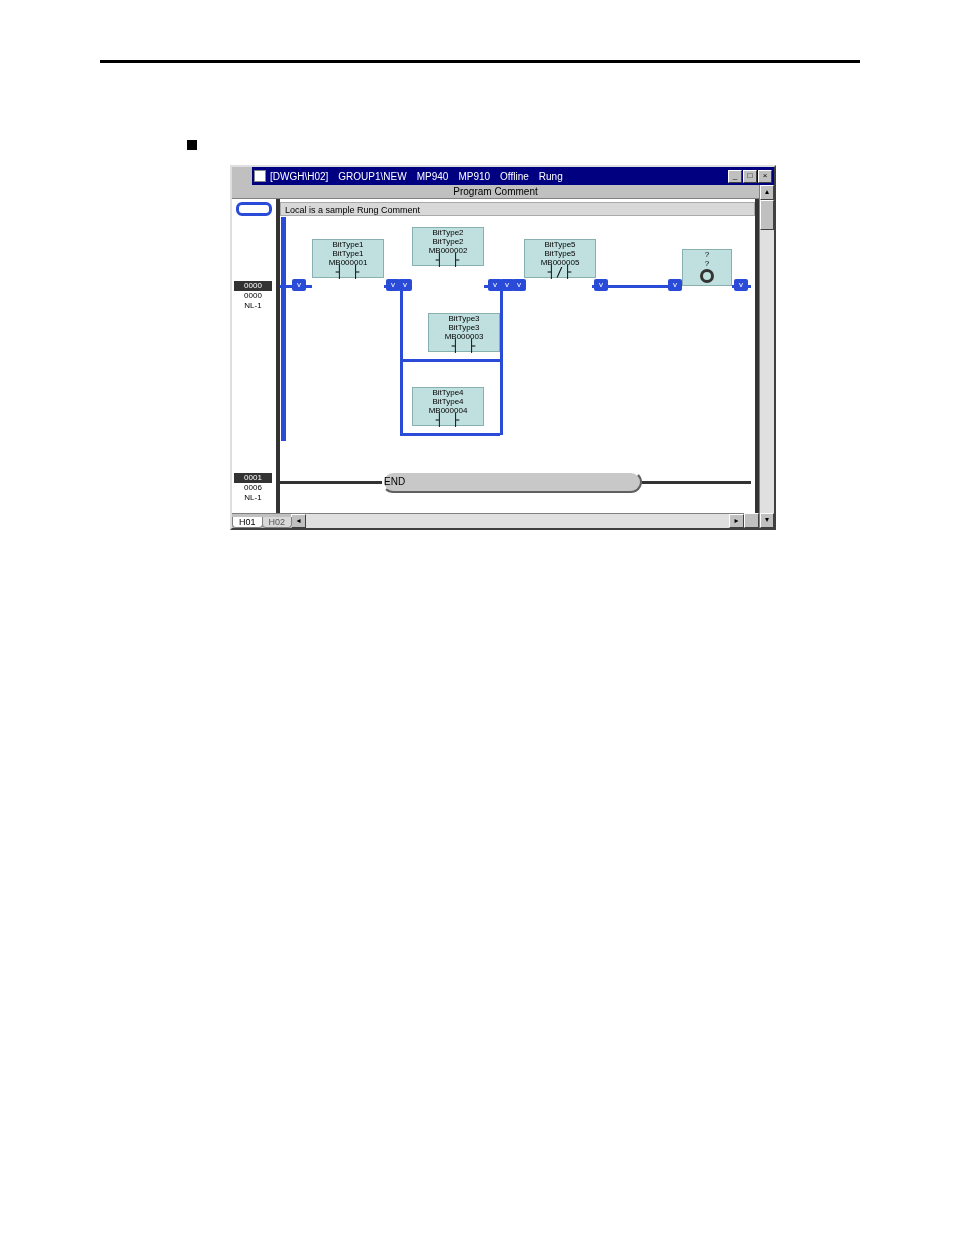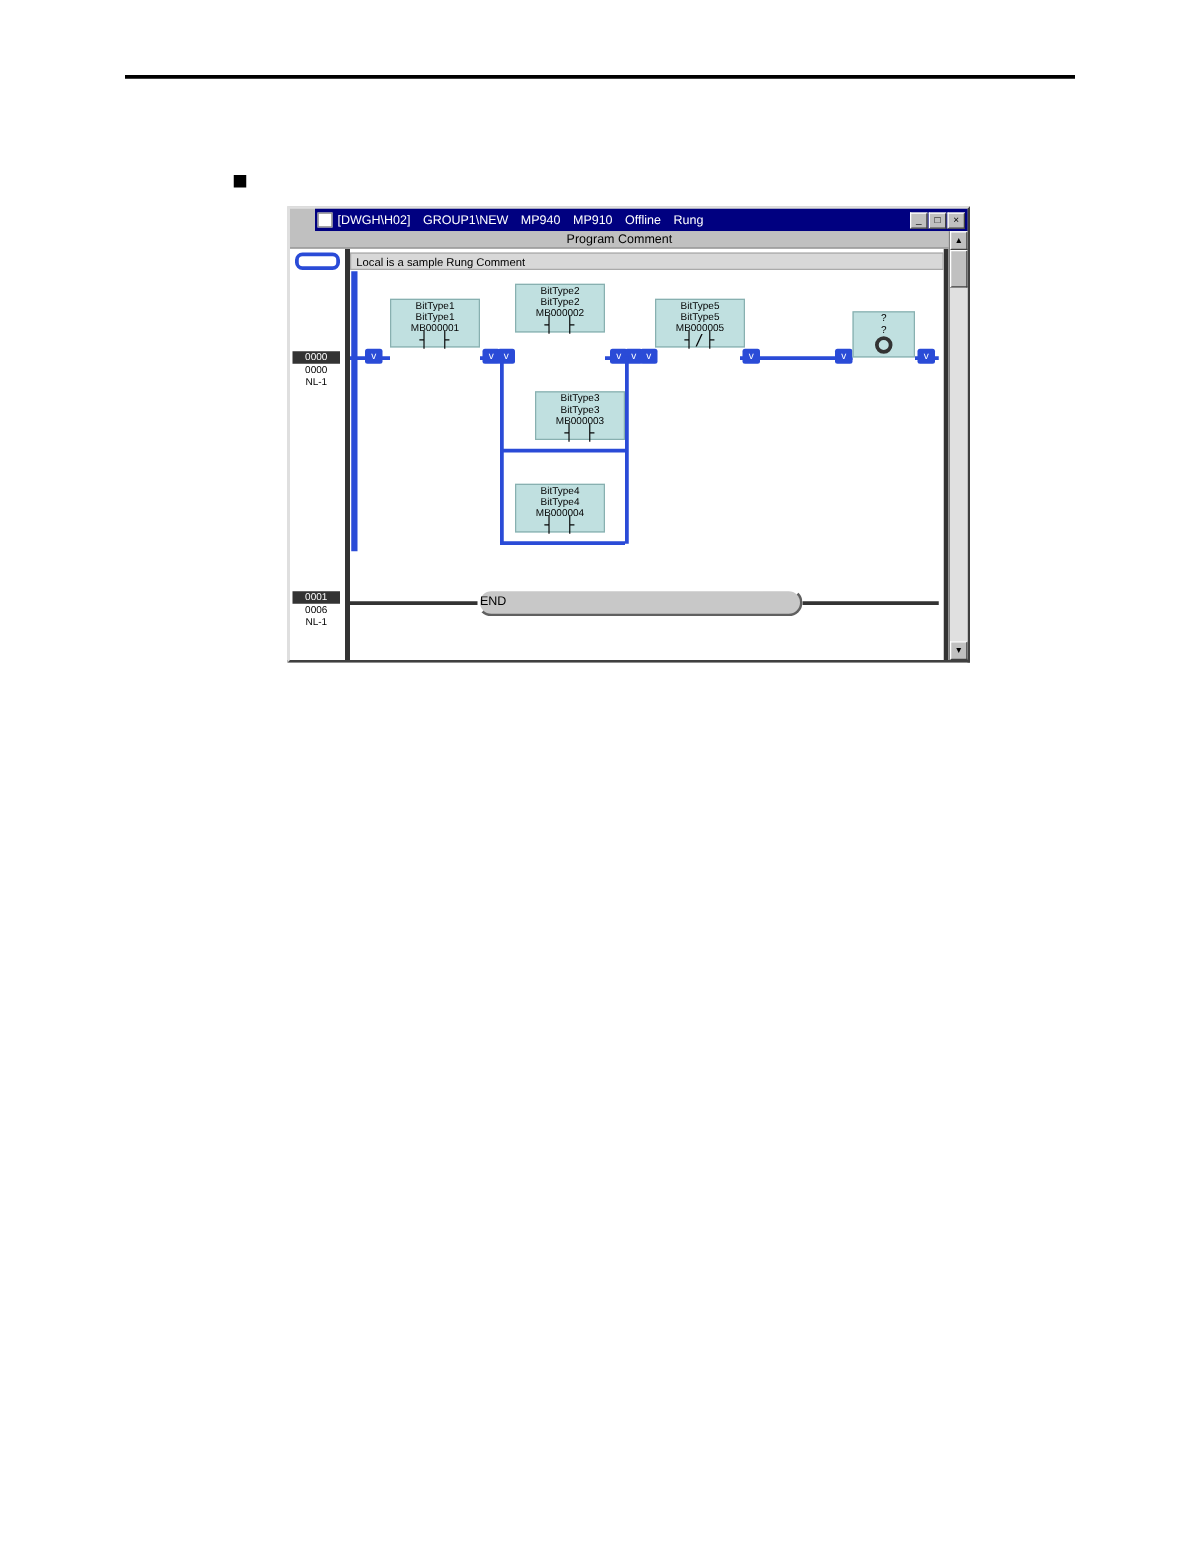--- a/index.html
+++ b/index.html
@@ -363,20 +363,33 @@
         <div class="rung-num" style="top:274px">
           <span class="badge">0001</span>
           <span>0006</span><br>
           <span>NL-1</span>
         </div>
         <div class="wire black" style="left:48px;top:282px;width:102px"></div>
         <div class="wire black" style="left:410px;top:282px;width:109px"></div>
         <div class="end-block">END</div>
       </div>
 
+      <div style="display:flex">
+        <div class="tab-bar">
+          <div class="tab">H01</div>
+          <div class="tab inactive">H02</div>
+          <div class="tab-spacer"></div>
+        </div>
+        <div class="hscroll" style="flex:1">
+          <div class="arrow">◂</div>
+          <div class="track"></div>
+          <div class="arrow">▸</div>
+        </div>
+        <div class="corner"></div>
+      </div>
     </div>
 
     <div class="vscroll">
       <div class="arrow">▴</div>
       <div class="thumb"></div>
       <div class="arrow down">▾</div>
     </div>
   </div>
 </div>
 

